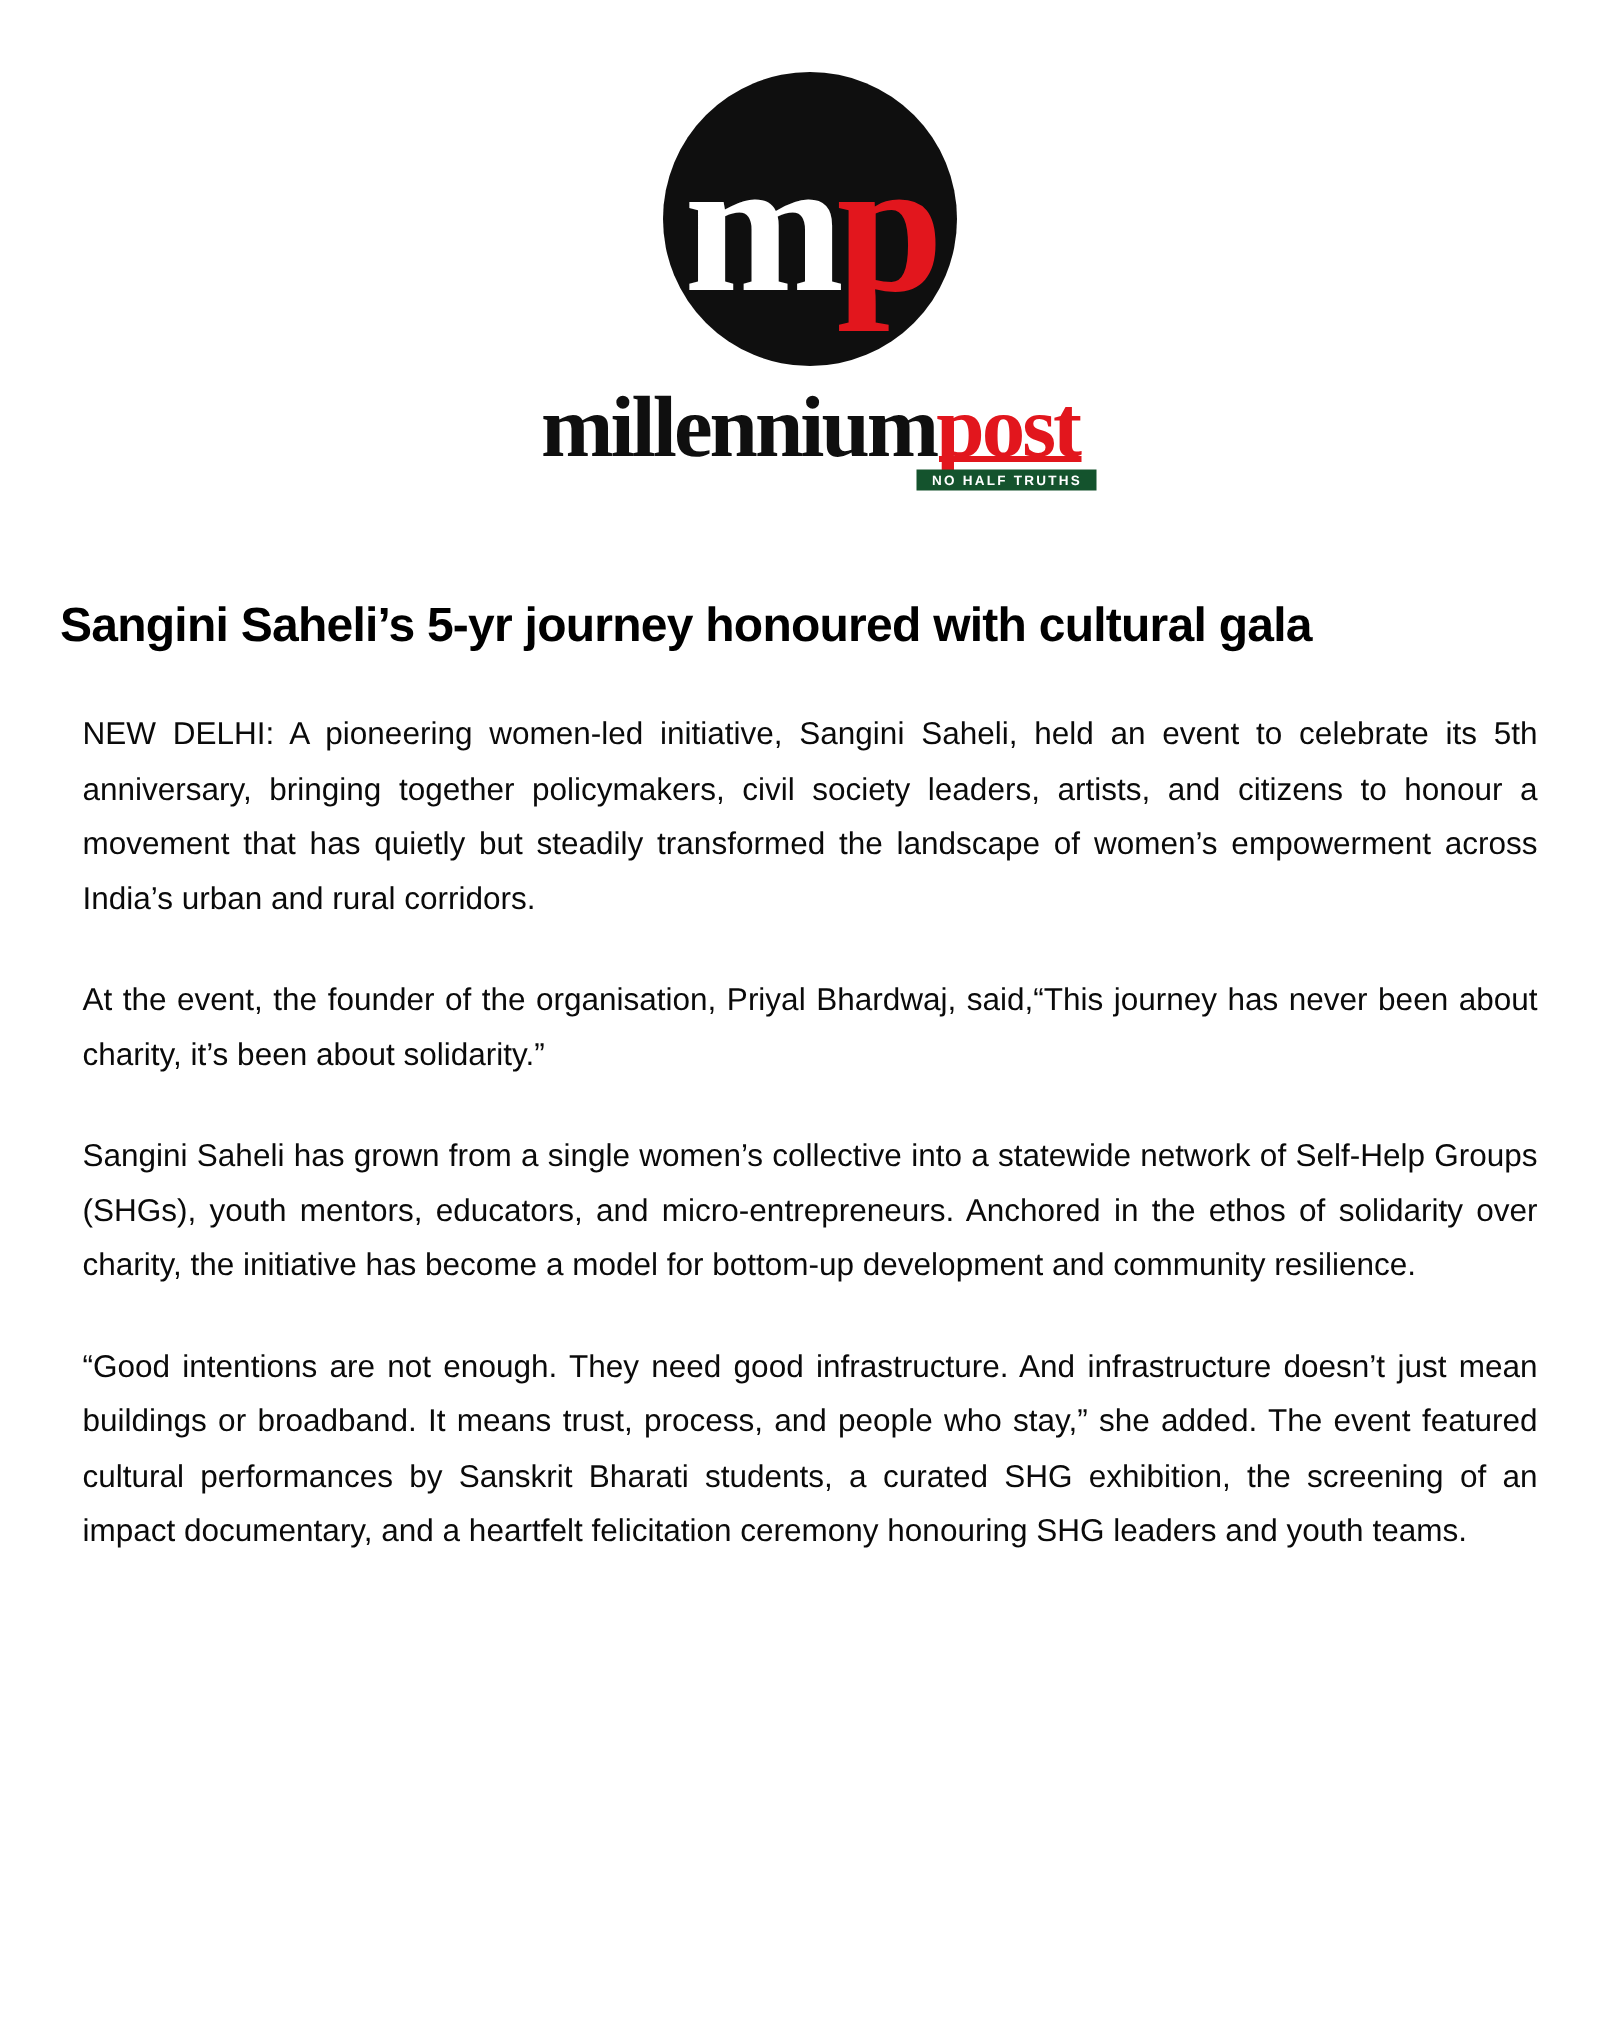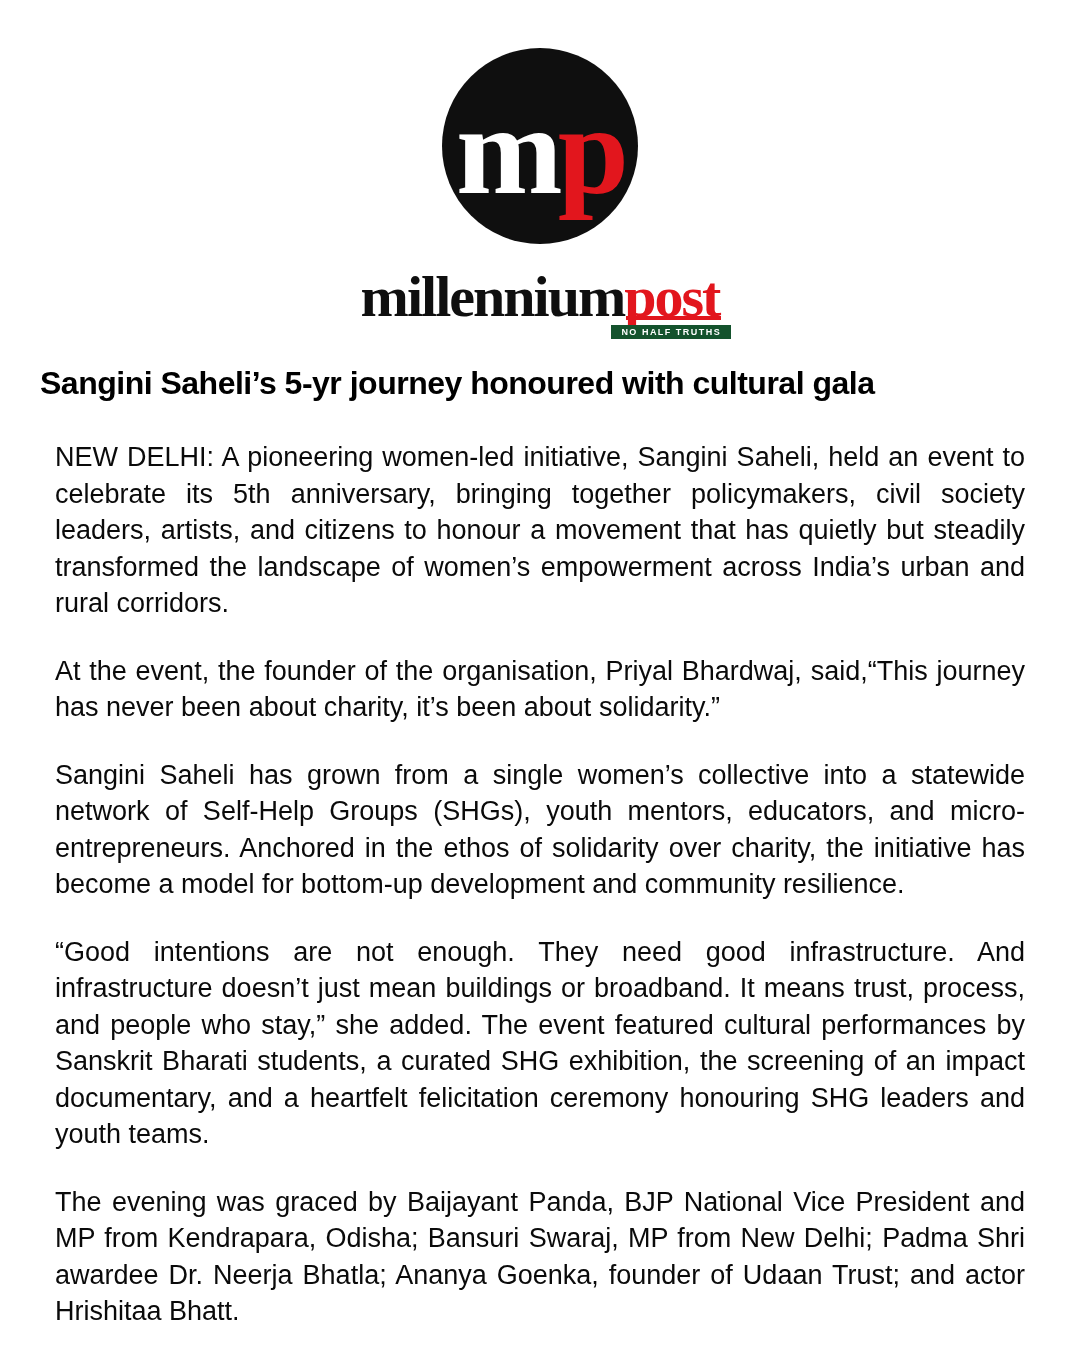--- a/index.html
+++ b/index.html
@@ -38,21 +38,21 @@
     font-weight: 700;
     font-size: 128px;
     letter-spacing: -5px;
     line-height: 1;
     transform: translateY(4px);
     white-space: nowrap;
   }
   .monogram .m { color: #ffffff; }
   .monogram .p { color: #e2161d; }
   .wordmark {
-    margin-top: 24px;
+    margin-top: 12px;
     font-family: "Liberation Serif", serif;
     font-weight: 700;
     font-size: 58px;
     letter-spacing: -2px;
     line-height: 1;
     display: inline-block;
     white-space: nowrap;
   }
   .wm-black { color: #0f0f0f; }
   .wm-red {
@@ -76,34 +76,34 @@
     background: #14532d;
     color: #ffffff;
     font-family: "Liberation Sans", sans-serif;
     font-weight: 700;
     font-size: 9px;
     letter-spacing: 1.5px;
     padding: 3px 10px 2px 10px;
     white-space: nowrap;
   }
   
-  .article { margin-top: 31px; }
+  .article { margin-top: 76px; }
   h1.headline {
     margin: 0 30px 0 40px;
     font-size: 32px;
     font-weight: 700;
     letter-spacing: -0.5px;
     line-height: 40px;
     white-space: nowrap;
     color: #000000;
   }
   .body-copy { margin-top: 36px; }
   .body-copy p {
     margin: 0 55px 31px 55px;
-    font-size: 27px;
+    font-size: 21px;
     line-height: 36.5px;
     text-align: justify;
     color: #0a0a0a;
   }
 </style>
 </head>
 <body>
 
 <div class="page">
 
@@ -114,17 +114,16 @@
     <div class="wordmark"><span class="wm-black">millennium</span><span class="wm-red"><span>post</span><span class="wm-underline"></span><span class="tagline-bar">NO HALF TRUTHS</span></span></div>
   </header>
 
   <article class="article">
     <h1 class="headline">Sangini Saheli’s 5-yr journey honoured with cultural gala</h1>
     <div class="body-copy">
       <p>NEW DELHI: A pioneering women-led initiative, Sangini Saheli, held an event to celebrate its 5th anniversary, bringing together policymakers, civil society leaders, artists, and citizens to honour a movement that has quietly but steadily transformed the landscape of women’s empowerment across India’s urban and rural corridors.</p>
       <p>At the event, the founder of the organisation, Priyal Bhardwaj, said,“This journey has never been about charity, it’s been about solidarity.”</p>
       <p>Sangini Saheli has grown from a single women’s collective into a statewide network of Self-Help Groups (SHGs), youth mentors, educators, and micro-entrepreneurs. Anchored in the ethos of solidarity over charity, the initiative has become a model for bottom-up development and community resilience.</p>
       <p>“Good intentions are not enough. They need good infrastructure. And infrastructure doesn’t just mean buildings or broadband. It means trust, process, and people who stay,” she added. The event featured cultural performances by Sanskrit Bharati students, a curated SHG exhibition, the screening of an impact documentary, and a heartfelt felicitation ceremony honouring SHG leaders and youth teams.</p>
-      <p>The evening was graced by Baijayant Panda, BJP National Vice President and MP from Kendrapara, Odisha; Bansuri Swaraj, MP from New Delhi; Padma Shri awardee Dr. Neerja Bhatla; Ananya Goenka, founder of Udaan Trust; and actor Hrishitaa Bhatt.</p>
     </div>
   </article>
 
 </div>
 
 </body></html>

